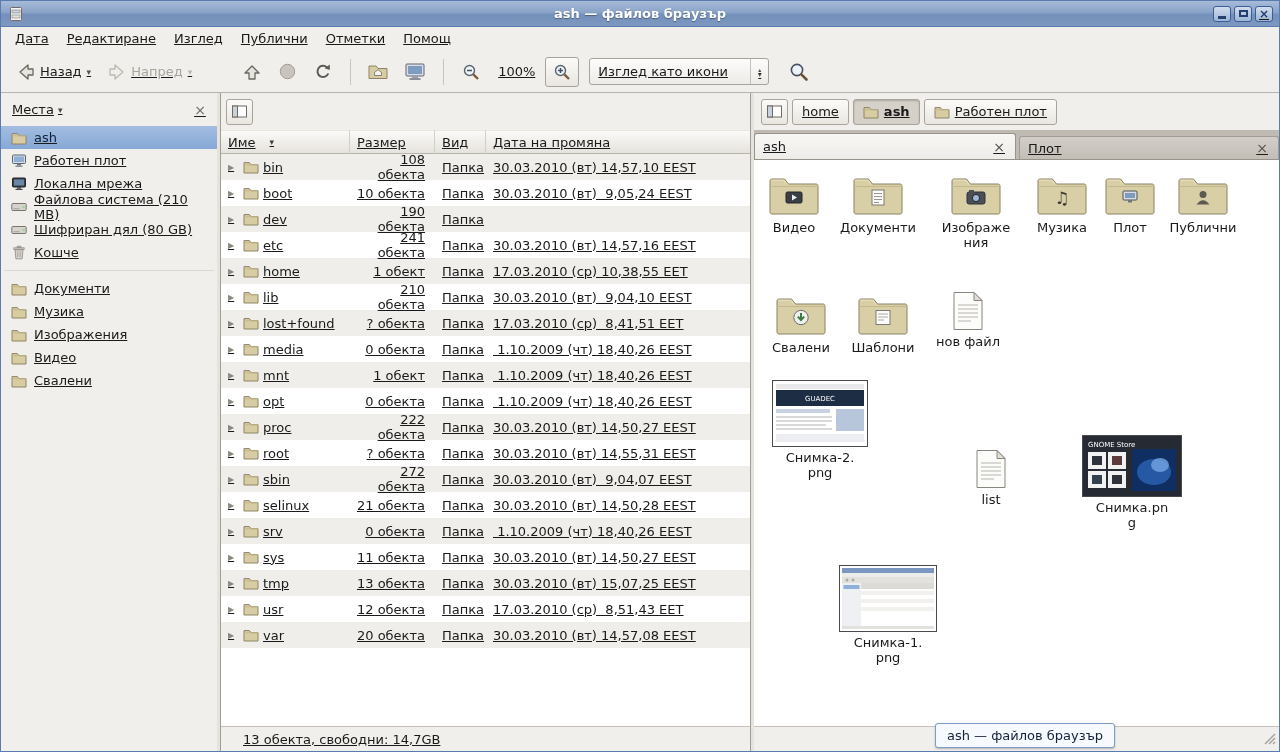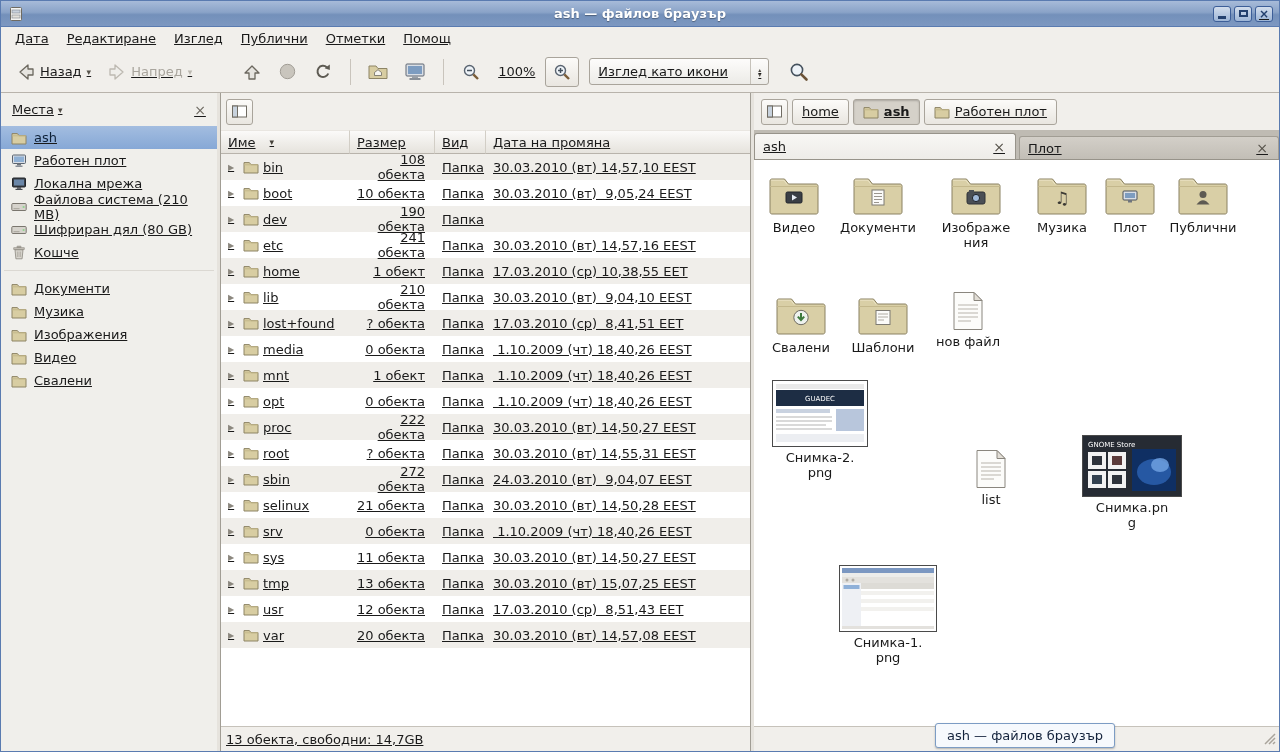--- a/index.html
+++ b/index.html
@@ -73,21 +73,21 @@
   .sort-caret { margin-left: 14px; font-size: 9px; color: #45413a; }
   .rows { flex: 1; background: #fff; overflow: hidden; }
   .trow { height: 26px; display: flex; align-items: center; }
   .trow:nth-child(odd) { background: #f0eeea; }
   .cell-name { width: 129px; display: flex; align-items: center; gap: 4px; padding-left: 7px; }
   .expander { width: 11px; font-size: 8px; color: #8b877e; }
   .cell-size { width: 85px; text-align: right; padding-right: 10px; }
   .cell-type { width: 51px; padding-left: 7px; }
   .cell-date { flex: 1; padding-left: 7px; white-space: pre; }
   .statusbar { flex: 0 0 25px; background: #f1efeb; border-top: 1px solid #c6c2ba;
-    display: flex; align-items: center; padding-left: 5px; }
+    display: flex; align-items: center; padding-left: 22px; }
 
   
   .rightpane { flex: 1; min-width: 0; display: flex; flex-direction: column; background: #f1efeb; }
   .pathbar { flex: 0 0 37px; display: flex; align-items: center; gap: 4px; padding: 0 7px; }
   .path-btn { height: 26px; display: flex; align-items: center; gap: 5px; padding: 0 9px;
     border: 1px solid #a9a49b; border-radius: 3px; background: linear-gradient(#fcfbf9,#e9e6e0); }
   .path-btn.iconic { width: 27px; padding: 0; justify-content: center; }
   .path-btn.active { background: #d5d1c9; box-shadow: inset 0 1px 2px rgba(0,0,0,.2); font-weight: bold; }
   .tabbar { flex: 0 0 29px; background: #bfbbb3; display: flex; align-items: flex-end; padding: 3px 0 0 0; }
   .tab { display: flex; align-items: center; padding: 0 8px; }
@@ -579,21 +579,21 @@
               <span class="ic" data-name="folder-icon" style="display: flex; align-items: center;">
                 <svg width="16" height="14" viewBox="0 0 16 14">
                   <path d="M1 2.6 h5.4 l1.6 2 H15 v8.4 H1 Z" fill="#d8cda2" stroke="#8d8465"></path>
                   <path d="M1 4.8 H15" stroke="#c3b78a"></path>
                 </svg>
               </span>
               <span data-name="file-name">sbin</span>
             </div>
             <div class="cell-size" data-name="size-cell">272 обекта</div>
             <div class="cell-type" data-name="type-cell">Папка</div>
-            <div class="cell-date" data-name="date-cell">24.03.2010 (вт)  9,04,07 EEST</div>
+            <div class="cell-date" data-name="date-cell">30.03.2010 (вт)  9,04,07 EEST</div>
           </div>
           <div class="trow" data-name="table-row">
             <div class="cell-name" data-name="name-cell">
               <span class="expander" data-name="expander-icon">▶</span>
               <span class="ic" data-name="folder-icon" style="display: flex; align-items: center;">
                 <svg width="16" height="14" viewBox="0 0 16 14">
                   <path d="M1 2.6 h5.4 l1.6 2 H15 v8.4 H1 Z" fill="#d8cda2" stroke="#8d8465"></path>
                   <path d="M1 4.8 H15" stroke="#c3b78a"></path>
                 </svg>
               </span>

